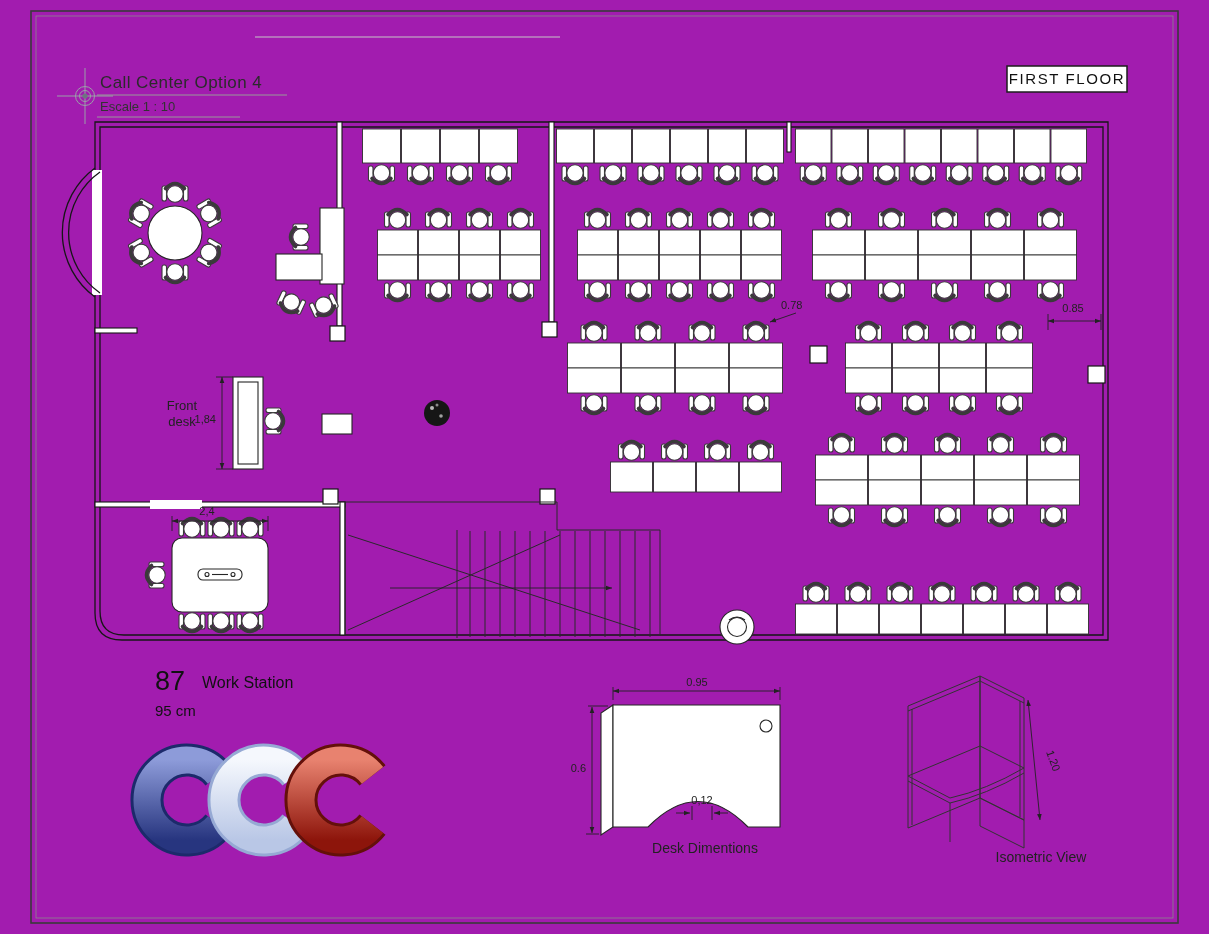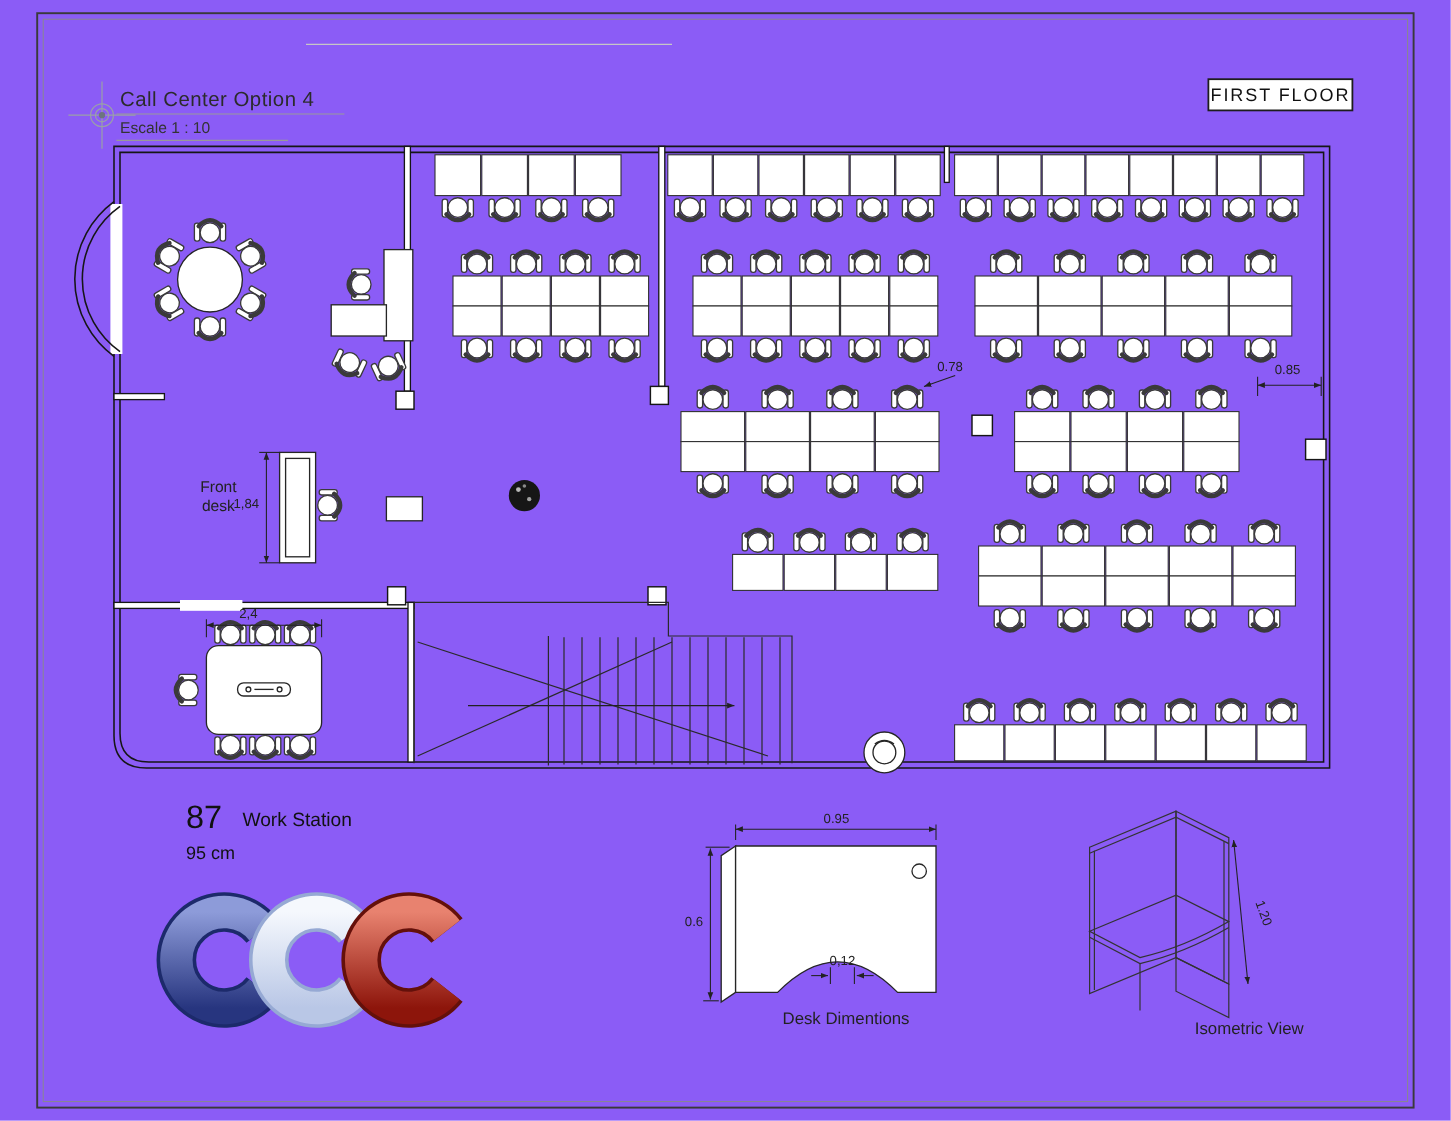--- a/index.html
+++ b/index.html
@@ -1,16 +1,16 @@
 <!DOCTYPE html>
 <html><head>
 <meta charset="utf-8">
 <style>
   html,body{margin:0;padding:0;background:#fff;}
-  .sheet{position:relative;width:1209px;height:934px;background:#8b5cf6;overflow:hidden;
+  .sheet{position:relative;width:1209px;height:934px;background:#a21caf;overflow:hidden;
          font-family:"Liberation Sans","DejaVu Sans",sans-serif;}
   .sheet > svg{position:absolute;left:0;top:0;}
   text{font-family:"Liberation Sans","DejaVu Sans",sans-serif;fill:#1d1d1d;}
   .t-title{font-size:17px;letter-spacing:.4px;fill:#2b2b2b;}
   .t-sub{font-size:13px;fill:#333;}
   .t-badge{font-size:15px;letter-spacing:1.6px;fill:#111;}
   .t-dim{font-size:11px;fill:#222;}
   .t-plan{font-size:13px;fill:#222;}
   .t-count{font-size:27px;fill:#111;}
   .t-wslabel{font-size:16px;fill:#111;}

